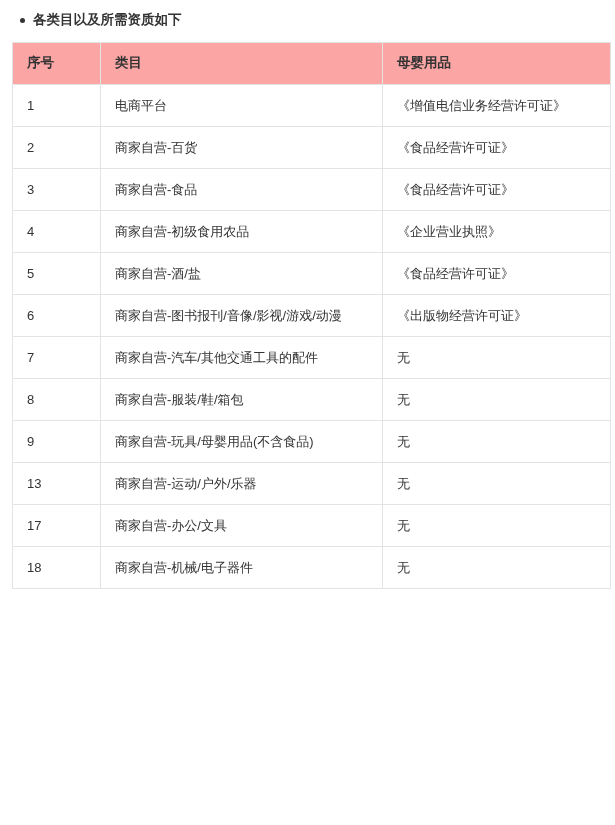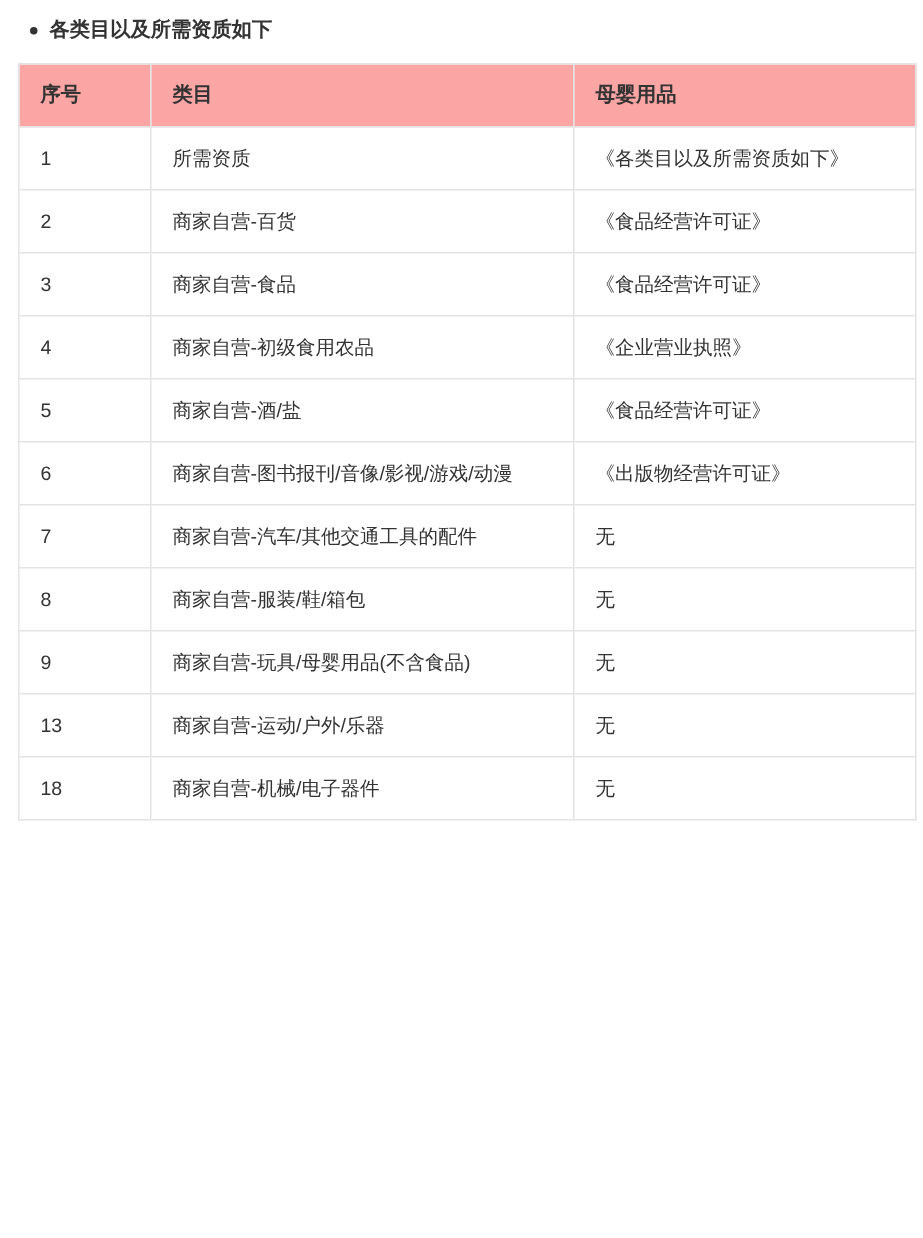--- a/index.html
+++ b/index.html
@@ -91,22 +91,22 @@
     <thead>
       <tr>
         <th>序号</th>
         <th>类目</th>
         <th>母婴用品</th>
       </tr>
     </thead>
     <tbody>
       <tr>
         <td class="cell-index">1</td>
-        <td class="cell-category">所需资质</td>
-        <td class="cell-qual">《各类目以及所需资质如下》</td>
+        <td class="cell-category">电商平台</td>
+        <td class="cell-qual">《增值电信业务经营许可证》</td>
       </tr>
       <tr>
         <td class="cell-index">2</td>
         <td class="cell-category">商家自营-百货</td>
         <td class="cell-qual">《食品经营许可证》</td>
       </tr>
       <tr>
         <td class="cell-index">3</td>
         <td class="cell-category">商家自营-食品</td>
         <td class="cell-qual">《食品经营许可证》</td>
@@ -140,20 +140,25 @@
         <td class="cell-index">9</td>
         <td class="cell-category">商家自营-玩具/母婴用品(不含食品)</td>
         <td class="cell-qual">无</td>
       </tr>
       <tr>
         <td class="cell-index">13</td>
         <td class="cell-category">商家自营-运动/户外/乐器</td>
         <td class="cell-qual">无</td>
       </tr>
       <tr>
+        <td class="cell-index">17</td>
+        <td class="cell-category">商家自营-办公/文具</td>
+        <td class="cell-qual">无</td>
+      </tr>
+      <tr>
         <td class="cell-index">18</td>
         <td class="cell-category">商家自营-机械/电子器件</td>
         <td class="cell-qual">无</td>
       </tr>
     </tbody>
   </table>
 
 </div>
 
 </body></html>

